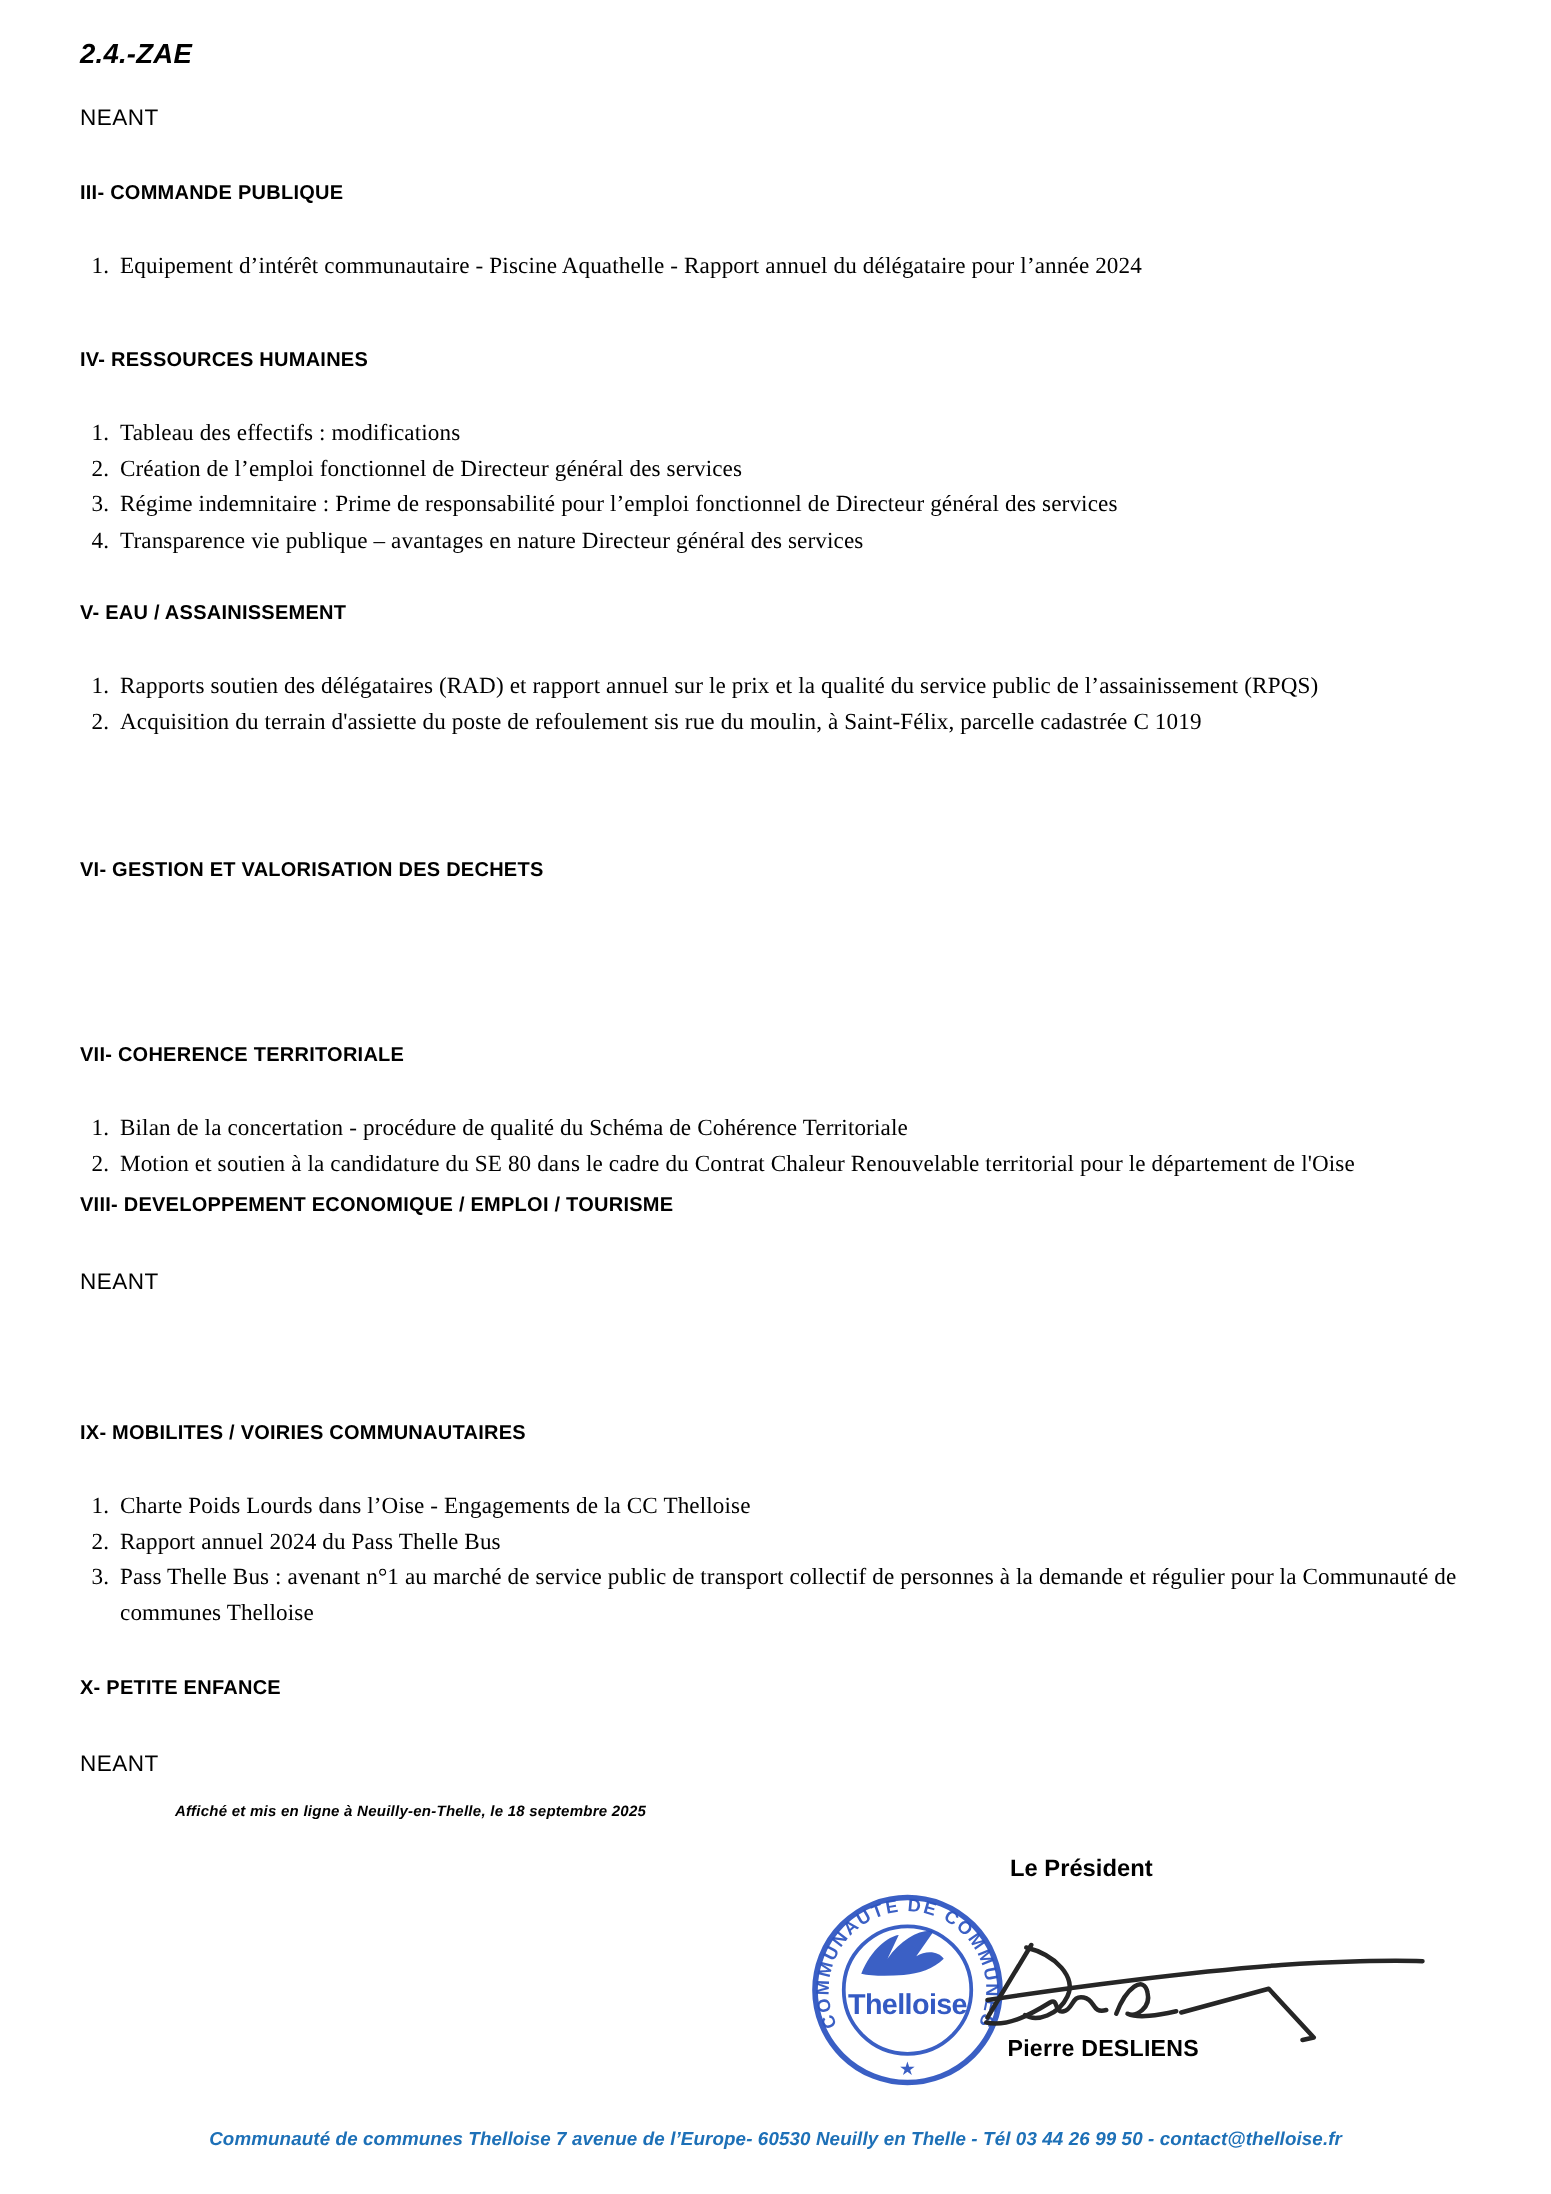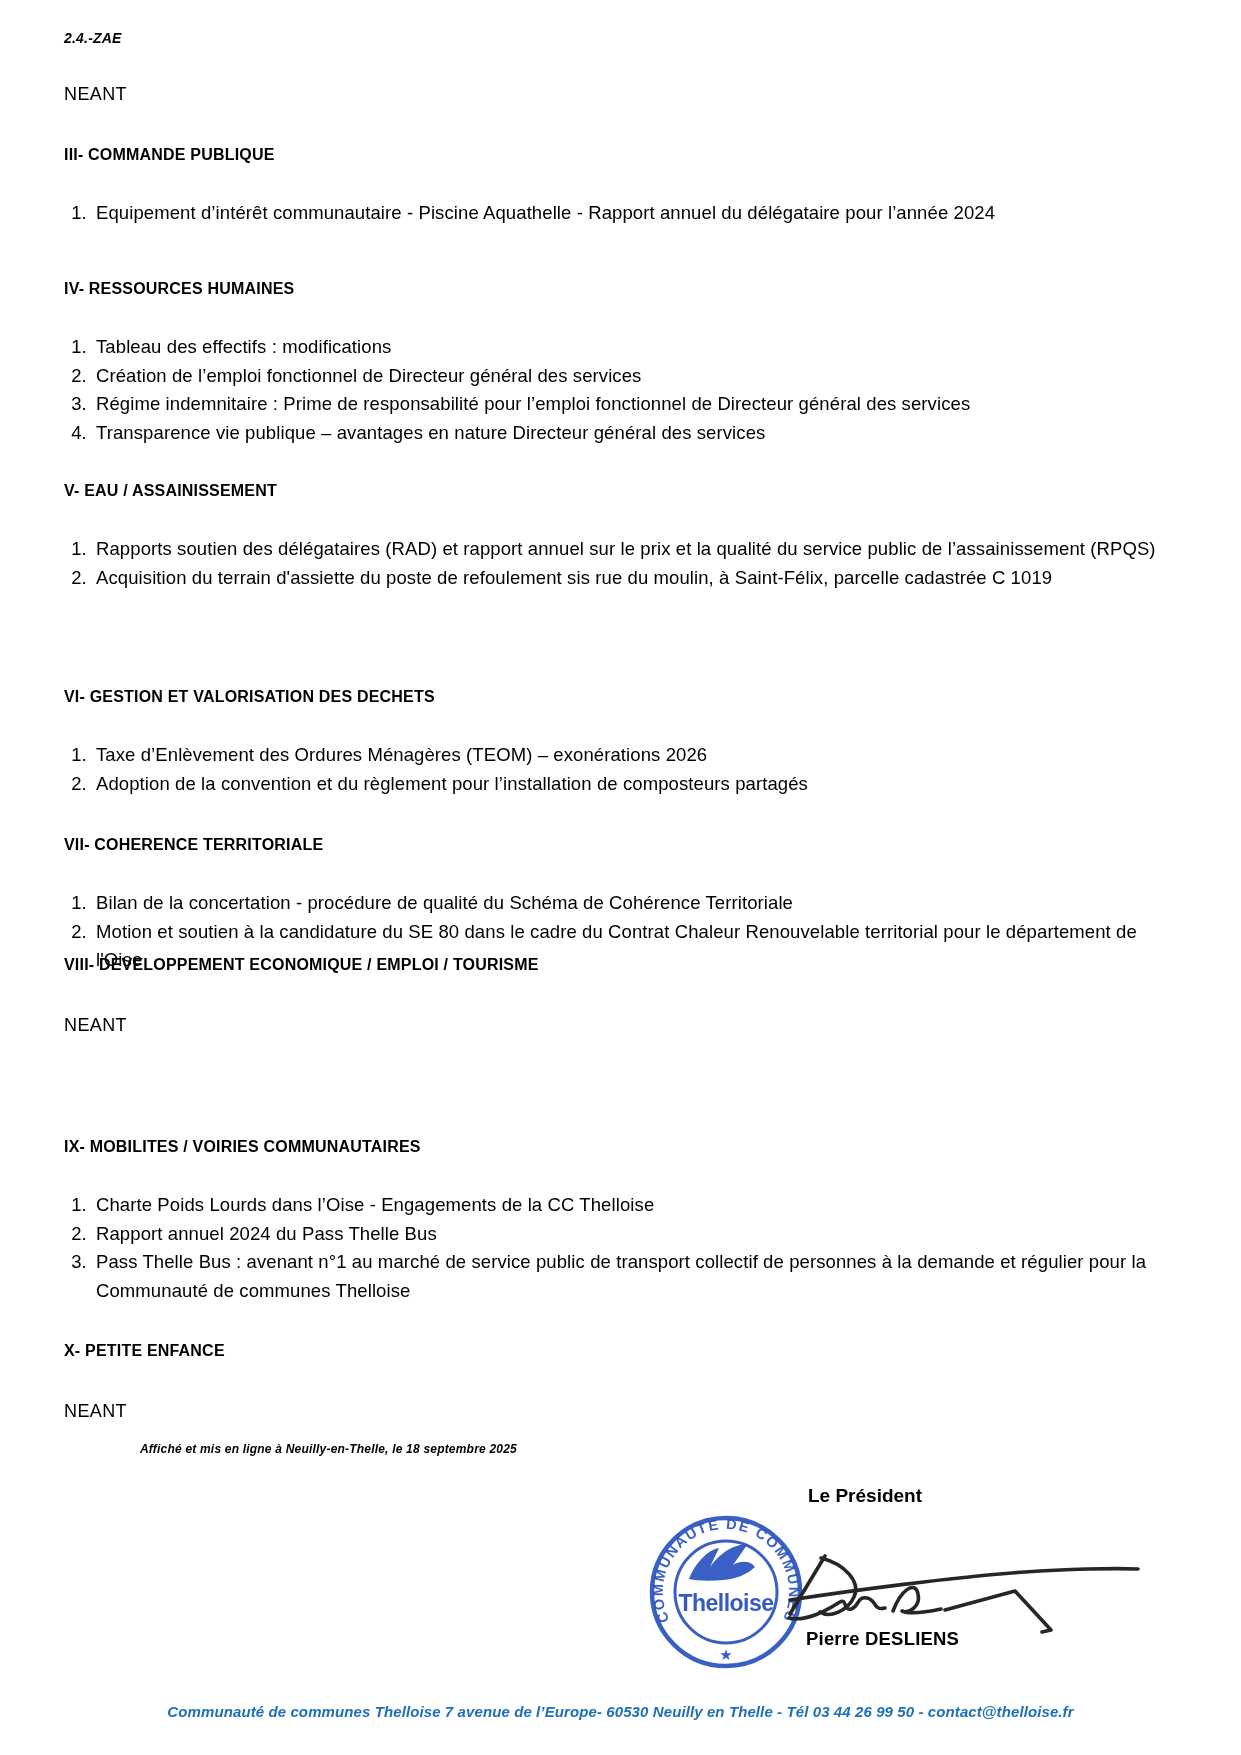--- a/index.html
+++ b/index.html
@@ -3,33 +3,33 @@
 <meta charset="utf-8">
 <style>
   * { margin:0; padding:0; box-sizing:border-box; }
   html,body { background:#ffffff; }
   body {
     width:1241px; height:1755px; position:relative; overflow:hidden;
     font-family:"Liberation Sans", sans-serif; color:#000;
   }
   .abs { position:absolute; }
   .sub-label {
-    left:64px; top:30px; font-size:14px; font-weight:bold; font-style:italic;
+    left:64px; top:30px; font-size:22px; font-weight:bold; font-style:italic;
     letter-spacing:0.2px;
   }
   .neant-top { left:64px; top:84px; font-size:18px; letter-spacing:0.4px; }
   .sec { left:64px; width:1118px; }
   .sec h2 {
     font-size:16px; font-weight:bold; line-height:26px; letter-spacing:0.2px;
   }
   ol.items {
     margin-top:31px; padding-left:28px; list-style:decimal outside;
   }
   ol.items li {
-    font-size:18.5px; line-height:28.5px; padding-left:4px; letter-spacing:0.1px;
+    font-size:18.5px; line-height:28.5px; padding-left:4px; letter-spacing:0.1px;font-family:Liberation Serif, serif;
   }
   ol.items li.justify { text-align:justify; }
   .neant-line { margin-top:33px; font-size:18px; letter-spacing:0.4px; line-height:28px; }
   .publication {
     left:140px; top:1442px; font-size:12px; font-style:italic; font-weight:600;
     letter-spacing:0.2px;
   }
   .president-label { left:808px; top:1485px; font-size:19px; font-weight:bold; }
   .president-name { left:806px; top:1628px; font-size:18.5px; font-weight:bold; letter-spacing:0.2px; }
   .stamp-svg { left:647px; top:1513px; }
@@ -65,24 +65,20 @@
 <section class="abs sec" style="top:478px">
   <h2>V- EAU / ASSAINISSEMENT</h2>
   <ol class="items">
     <li class="justify">Rapports soutien des délégataires (RAD) et rapport annuel sur le prix et la qualité du service public de l’assainissement (RPQS)</li>
     <li>Acquisition du terrain d'assiette du poste de refoulement sis rue du moulin, à Saint-Félix, parcelle cadastrée C 1019</li>
   </ol>
 </section>
 
 <section class="abs sec" style="top:684px">
   <h2>VI- GESTION ET VALORISATION DES DECHETS</h2>
-  <ol class="items">
-    <li>Taxe d’Enlèvement des Ordures Ménagères (TEOM) – exonérations 2026</li>
-    <li>Adoption de la convention et du règlement pour l’installation de composteurs partagés</li>
-  </ol>
 </section>
 
 <section class="abs sec" style="top:832px">
   <h2>VII- COHERENCE TERRITORIALE</h2>
   <ol class="items">
     <li>Bilan de la concertation - procédure de qualité du Schéma de Cohérence Territoriale</li>
     <li>Motion et soutien à la candidature du SE 80 dans le cadre du Contrat Chaleur Renouvelable territorial pour le département de l'Oise</li>
   </ol>
 </section>
 

